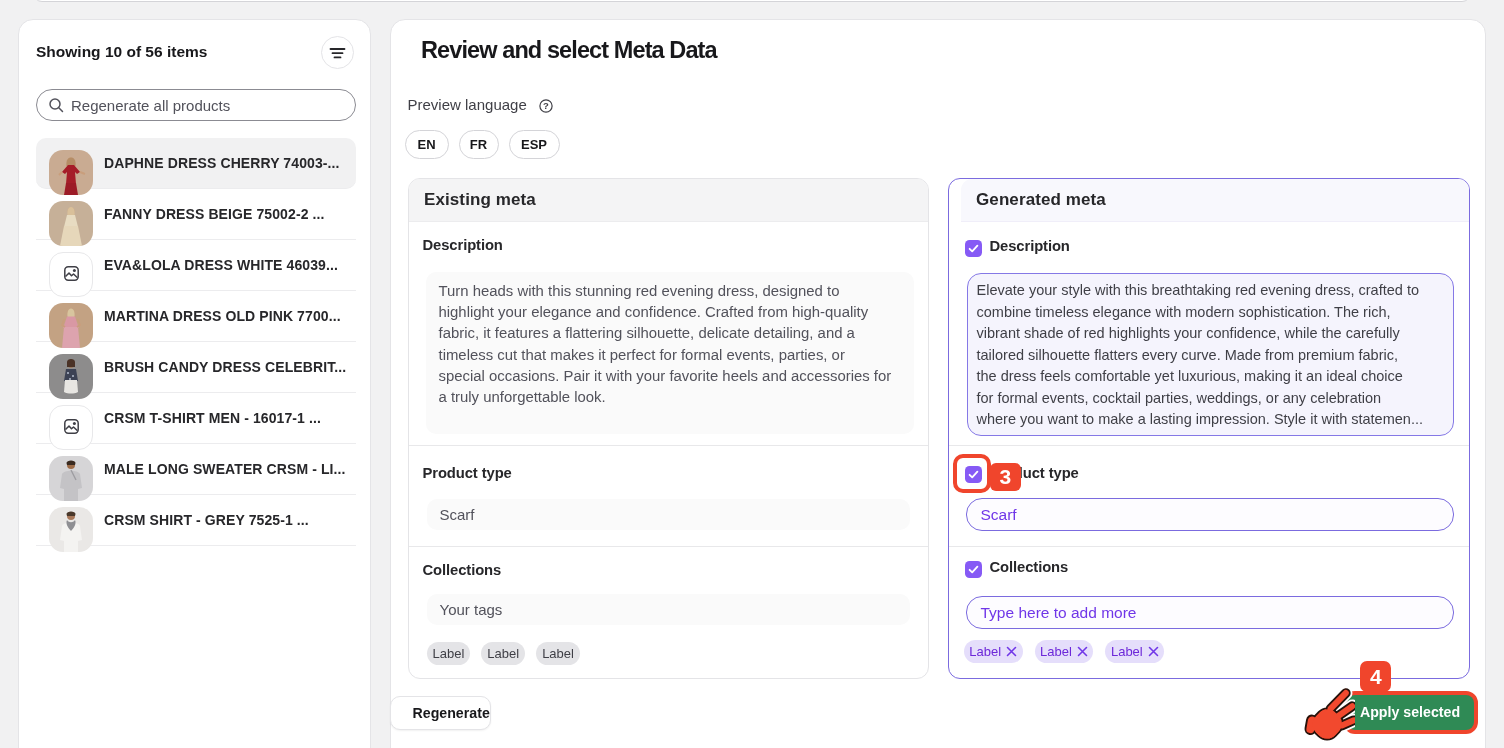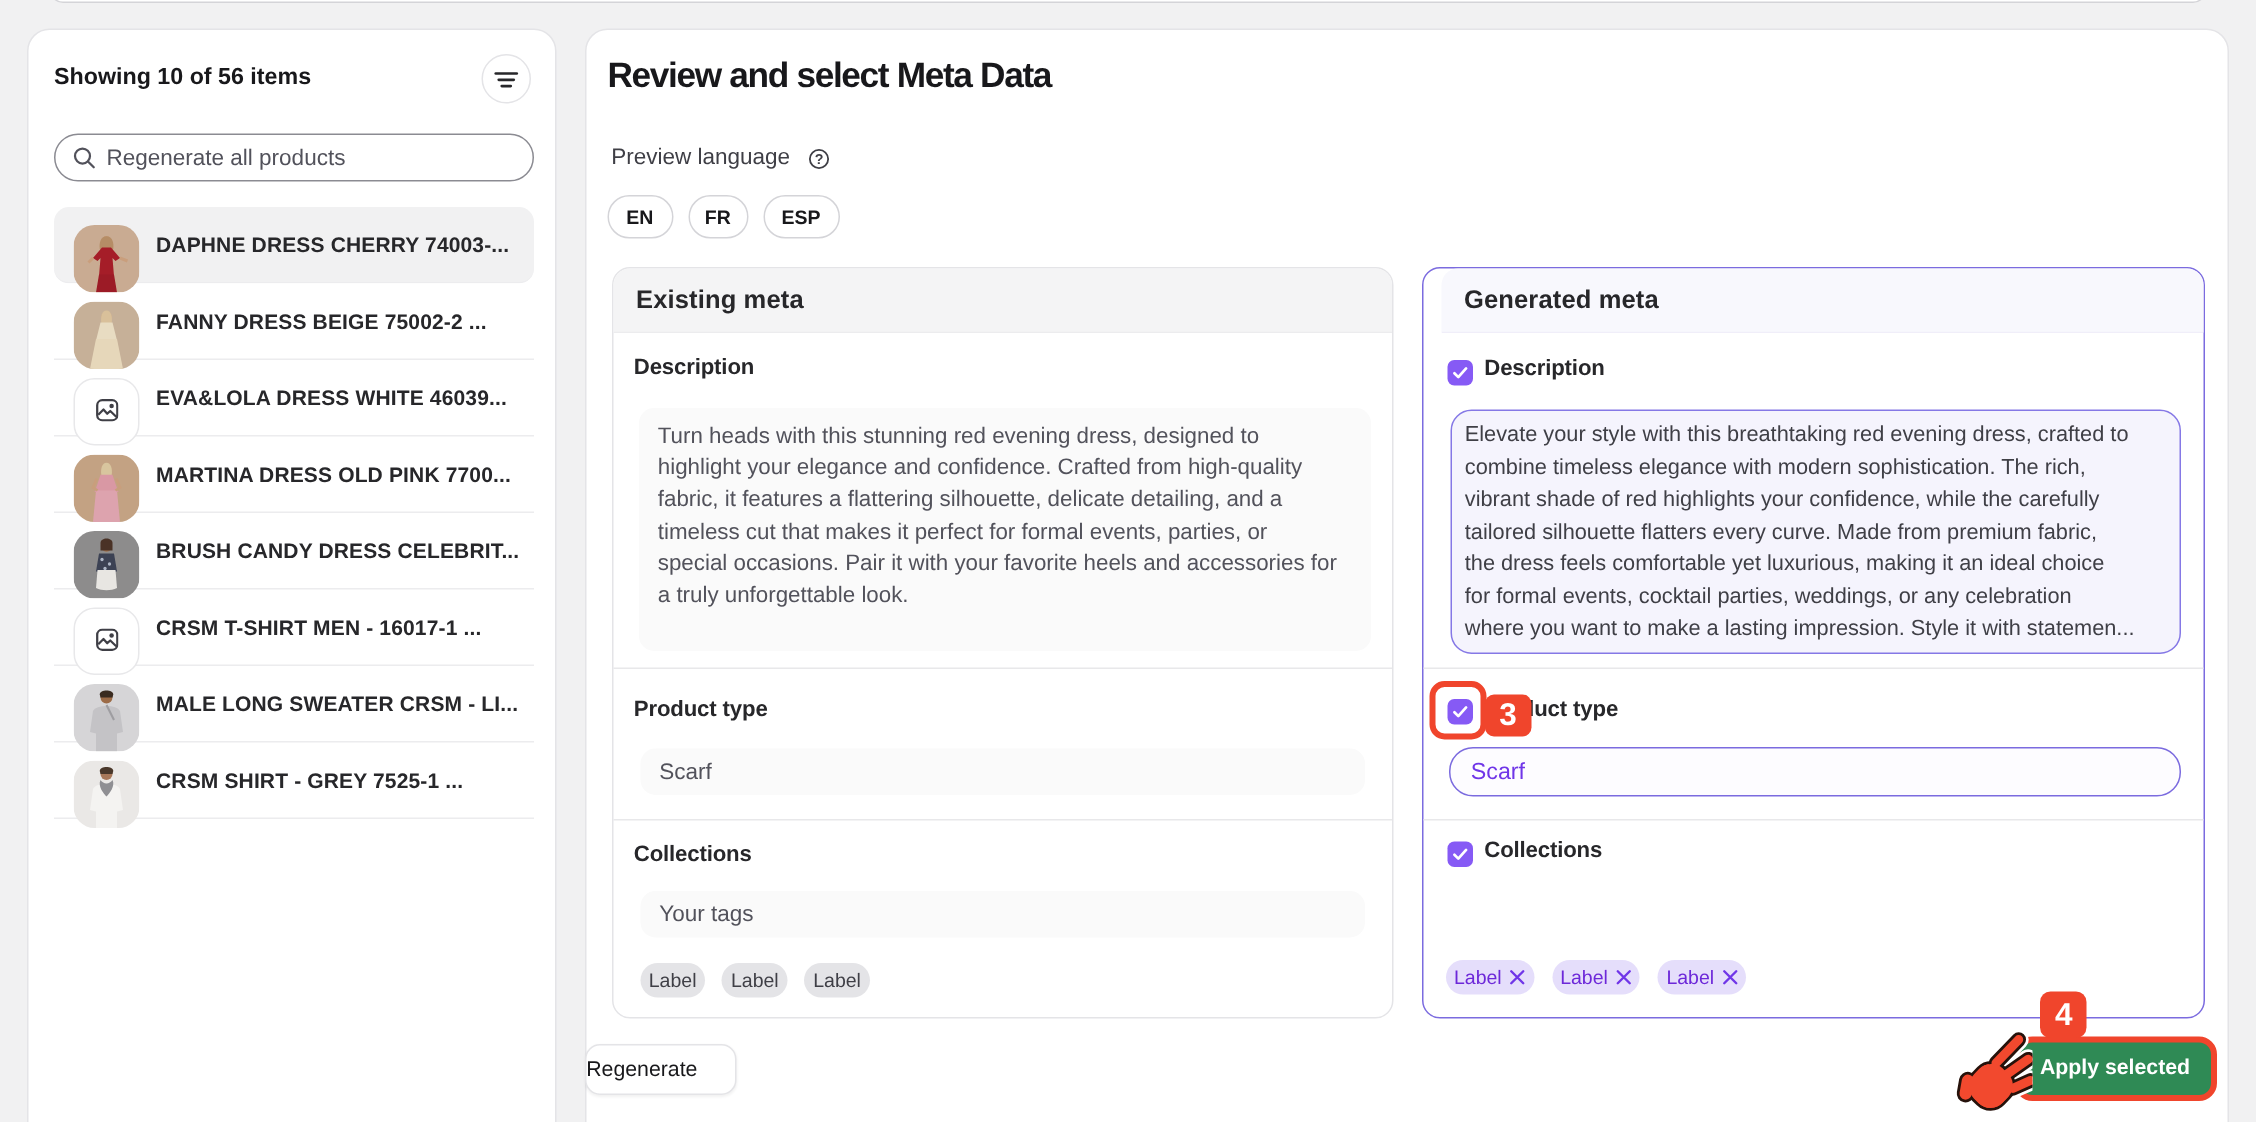--- a/index.html
+++ b/index.html
@@ -18,21 +18,21 @@
   .search span { position:absolute; left:34px; top:7px; font-size:15px; color:#52525b; }
   .plist { position:absolute; left:17px; top:118px; width:320px; }
   .prow { position:relative; height:51px; border-bottom:1px solid #ececee; }
   .prow.sel { background:#f1f1f2; border-radius:10px; }
   .thumb { position:absolute; left:13px; top:11.5px; width:44px; height:45px; border-radius:14px; overflow:hidden; }
   .thumb svg { display:block; }
   .thumb.ph { background:#fff; border:1px solid #e8e8ea; }
   .pname { position:absolute; left:68px; top:0; bottom:0; right:4px; display:flex; align-items:center; font-size:14px; font-weight:700; color:#27272a; letter-spacing:0.1px; white-space:nowrap; overflow:hidden; }
 
   
-  .h1 { position:absolute; left:14px; top:17px; font-size:23.5px; font-weight:700; color:#18181b; letter-spacing:-0.9px; }
+  .h1 { position:absolute; left:30px; top:17px; font-size:23.5px; font-weight:700; color:#18181b; letter-spacing:-0.9px; }
   .prevlang { position:absolute; left:16.5px; top:76px; font-size:15px; color:#3f3f46; }
   .langrow { position:absolute; left:13.5px; top:110px; display:flex; gap:10px; }
   .langpill { height:29px; border:1px solid #d4d4d8; border-radius:15px; background:#fff; display:flex; align-items:center; justify-content:center; font-size:13px; font-weight:700; color:#18181b; }
 
   .metacol { position:absolute; top:157.5px; border-radius:12px; background:#fff; }
   #excol { left:17px; width:521px; height:501px; border:1px solid #e4e4e7; }
   #gencol { left:557px; width:522px; height:501px; border:1.4px solid #7b6bdf;padding-left:12px; }
   .mhead { height:43px; border-bottom:1px solid #ececee; border-radius:11px 11px 0 0; display:flex; align-items:center; padding-left:15px; font-size:17px; font-weight:700; color:#27272a; letter-spacing:0.1px; }
   #excol .mhead { background:#f4f4f5; }
   #gencol .mhead { background:#f8f8fd; border-bottom-color:#f0eef9; }
@@ -49,21 +49,21 @@
   .epillrow { position:absolute; display:flex; gap:11px; }
   .epill { height:23px; background:#e4e4e7; border-radius:12px; padding:0 6px; display:flex; align-items:center; font-size:13px; color:#3f3f46; }
   .gpill { height:22.5px; background:#e5defb; border-radius:12px; padding:0 5.5px; display:flex; align-items:center; gap:5px; font-size:13px; color:#6d28d9; font-weight:400; }
 
   .cb { position:absolute; width:17px; height:17px; background:#865af5; border-radius:4.5px; }
   .cb svg { position:absolute; left:2px; top:2px; }
 
   .ring3 { position:absolute; left:-10.2px; top:-5.2px; width:38.6px; height:39.4px; background:#fff; border:4px solid #f0452c; border-radius:10px; z-index:5; }
   .badge3 { position:absolute; left:26.6px; top:2px; width:30.6px; height:27.9px; background:#f0452c; border-radius:6px; z-index:6; color:#fff; font-weight:700; font-size:21px; text-align:center; line-height:28px; }
 
-  .regen { position:absolute; left:389.8px; top:696.3px; width:101px; height:34px; background:#fff; border:1px solid #e4e4e7; border-radius:10px; box-shadow:0 1px 2px rgba(0,0,0,0.06); font-size:14.2px; font-weight:400; color:#18181b; text-align:left; line-height:33px; }
+  .regen { position:absolute; left:389.8px; top:696.3px; width:101px; height:34px; background:#fff; border:1px solid #e4e4e7; border-radius:10px; box-shadow:0 1px 2px rgba(0,0,0,0.06); font-size:14.2px; font-weight:700; color:#18181b; text-align:right; line-height:33px; }
   .applyring { position:absolute; left:1342.5px; top:691.3px; width:135px; height:43px; border:4px solid #f0452c; border-radius:12px; background:#f0452c; }
   .applybtn { position:absolute; left:0; top:0; width:127px; height:35px; background:#2f8a55; border-radius:8px; color:#fff; font-weight:700; font-size:14.2px; text-align:center; line-height:35px; }
   .badge4 { position:absolute; left:1360.4px; top:660.8px; width:31px; height:31px; background:#f0452c; border-radius:7px; color:#fff; font-weight:700; font-size:21px; text-align:center; line-height:31px; z-index:3; }
 </style>
 </head>
 <body>
   <div class="topbar"></div>
 
   <div class="panel" id="left">
     <div class="showing">Showing 10 of 56 items</div>
@@ -233,20 +233,21 @@
       <div class="ring3" style="left:3.6px;top:275.6px;"></div>
       <div class="badge3" style="left:41px;top:284.3px;">3</div>
       <div class="ginput" style="top:319px;">Scarf</div>
       <div class="hr" style="top:367px"></div>
       <div class="cb" style="left:16px;top:382px;">
         <svg width="13" height="13" viewBox="0 0 13 13">
           <path d="M2.6 6.8 L5.2 9.4 L10.4 3.6" fill="none" stroke="#fff" stroke-width="1.8" stroke-linecap="round" stroke-linejoin="round"></path>
         </svg>
       </div>
       <div class="seclabel" style="position:absolute;left:40.5px;top:380.5px;">Collections</div>
+      <div class="ginput" style="top:417px;">Type here to add more</div>
       <div class="gpillrow" style="left:14.8px;top:461.5px;">
         <div class="gpill">Label <svg width="11" height="11" viewBox="0 0 11 11">
             <path d="M1.5 1.5 L9.5 9.5 M9.5 1.5 L1.5 9.5" stroke="#7036e8" stroke-width="1.6" stroke-linecap="round"></path>
           </svg></div>
         <div class="gpill">Label <svg width="11" height="11" viewBox="0 0 11 11">
             <path d="M1.5 1.5 L9.5 9.5 M9.5 1.5 L1.5 9.5" stroke="#7036e8" stroke-width="1.6" stroke-linecap="round"></path>
           </svg></div>
         <div class="gpill">Label <svg width="11" height="11" viewBox="0 0 11 11">
             <path d="M1.5 1.5 L9.5 9.5 M9.5 1.5 L1.5 9.5" stroke="#7036e8" stroke-width="1.6" stroke-linecap="round"></path>
           </svg></div>

